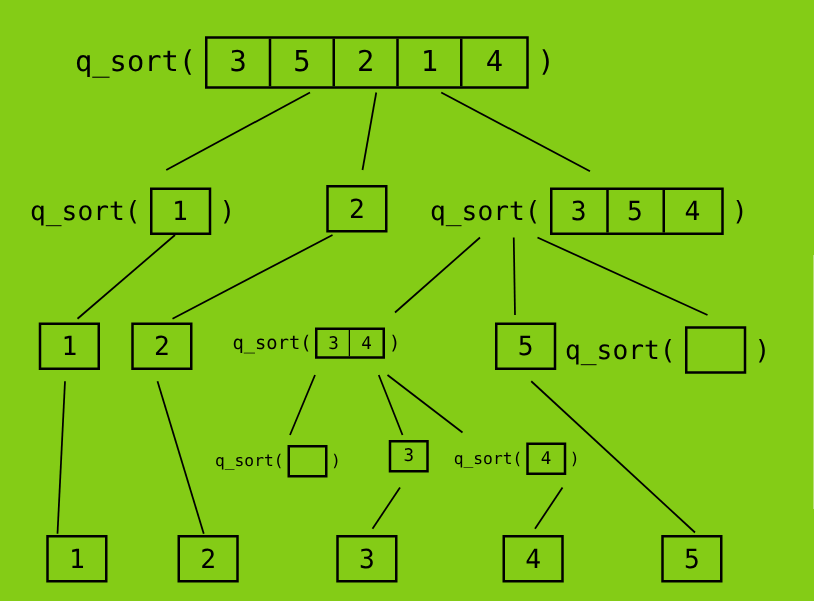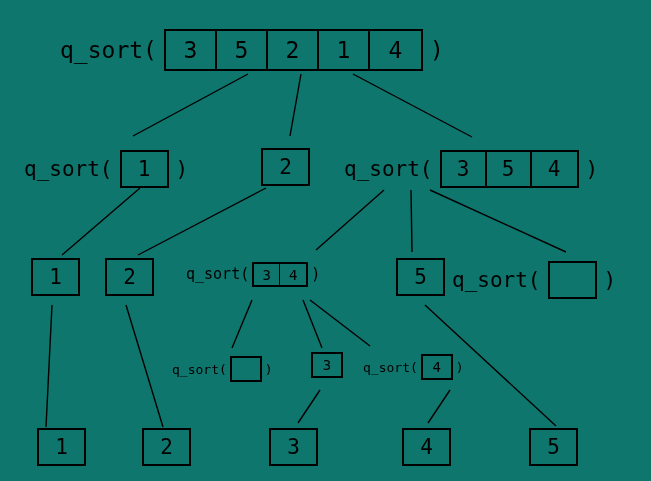--- a/index.html
+++ b/index.html
@@ -4,21 +4,21 @@
 <style>
   html, body {
     margin: 0;
     padding: 0;
     background: #ffffff;
   }
   #canvas {
     position: relative;
     width: 651px;
     height: 481px;
-    background: #0f766e;
+    background: #84cc16;
     font-family: "DejaVu Sans Mono", "Liberation Mono", monospace;
     overflow: hidden;
   }
   svg.lines {
     position: absolute;
     left: 0;
     top: 0;
     width: 651px;
     height: 481px;
     pointer-events: none;

